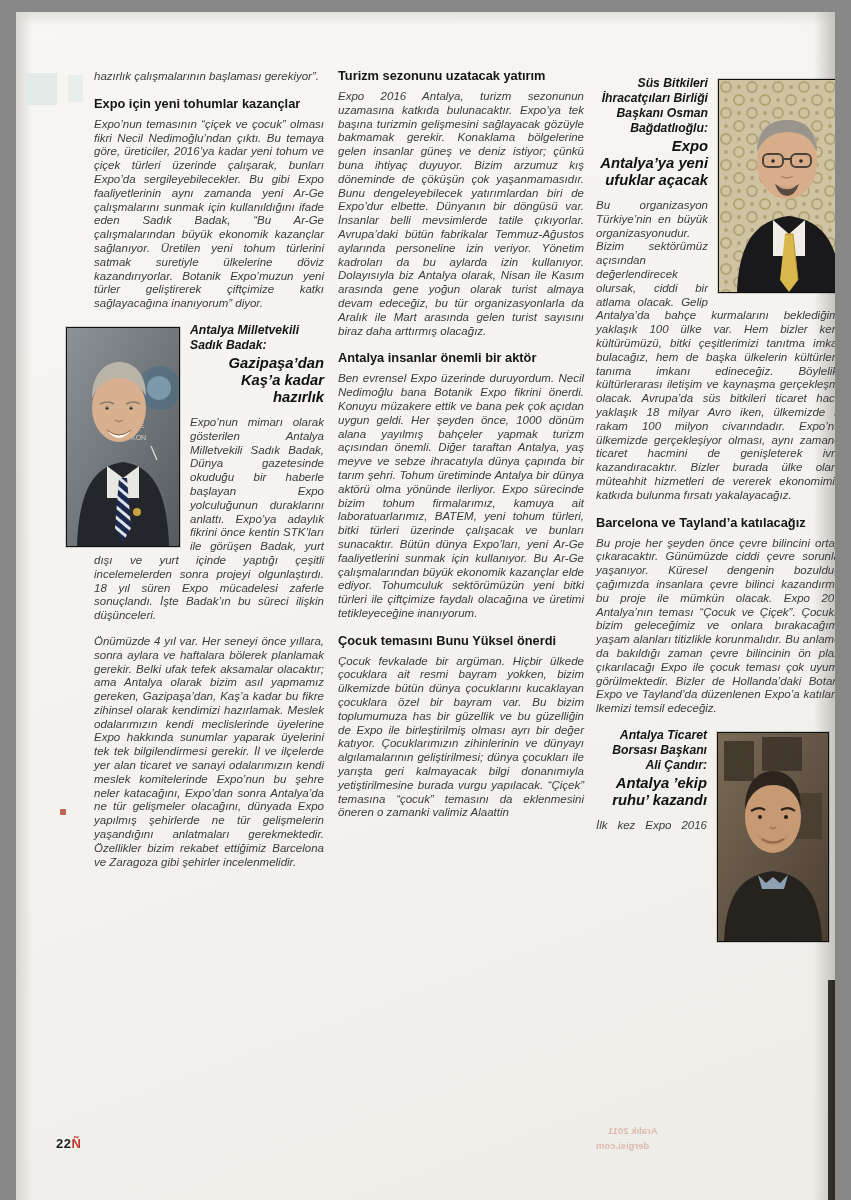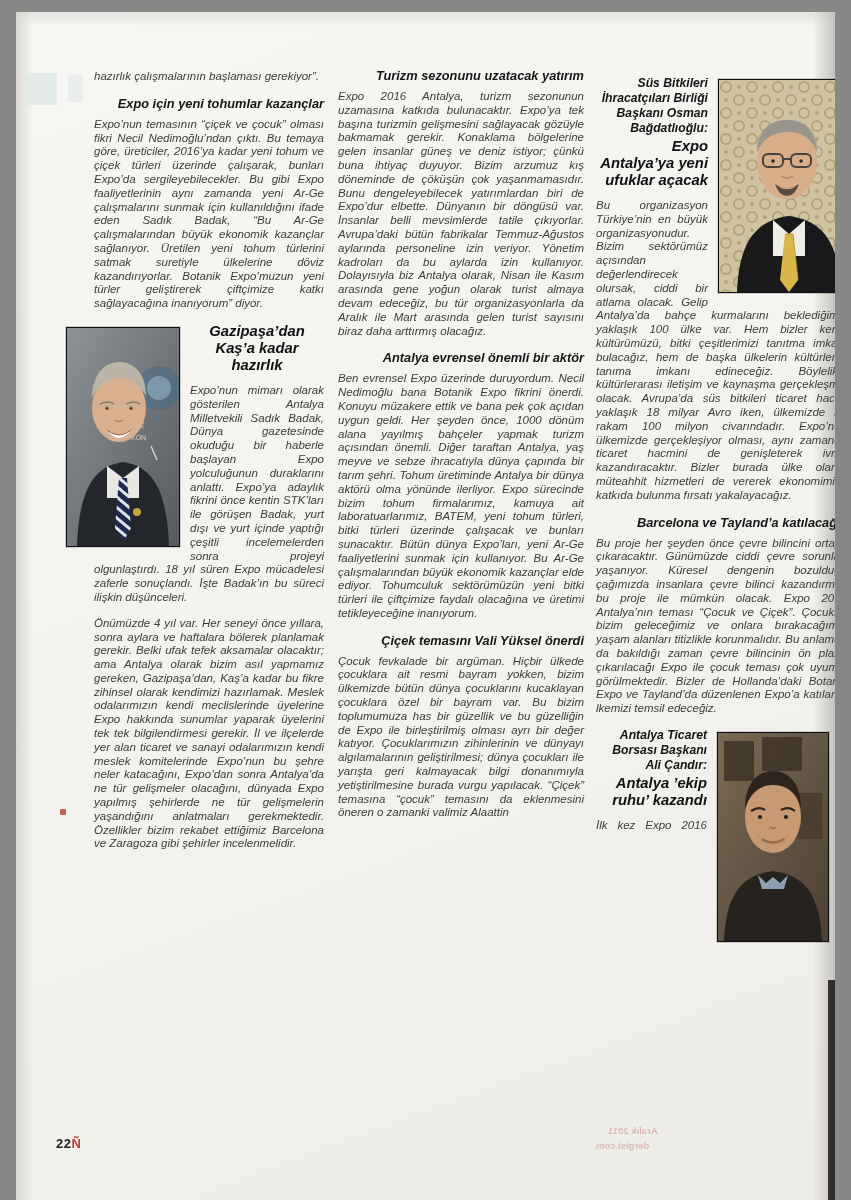--- a/index.html
+++ b/index.html
@@ -33,34 +33,34 @@
   .col-mid{left:322px;top:56px;width:246px;}
   .col-right{left:580px;top:60px;width:251px;}
 
   p.body{
     font-style:italic;
     font-size:11.5px;line-height:13.8px;
     margin:0 0 12px 0;
     color:#3c3c3c;
   }
   h3.head{
-    font-style:italic;font-weight:bold;
+    font-weight:bold;
     font-size:12.8px;line-height:15px;
     margin:0 0 7px 0;color:#161616;
-    text-align:right;
+    text-align:left;
   }
   .cap-title{
     font-style:italic;font-weight:bold;
     font-size:12.2px;line-height:15px;
     margin:4px 0 2px 0;color:#141414;text-align:left;
   }
   .cap-sub{
     font-style:italic;font-weight:bold;
     font-size:14.8px;line-height:17px;
-    margin:2px 0 10px 0;color:#111;text-align:center;
+    margin:2px 0 10px 0;color:#111;text-align:right;
   }
   .ta-right{text-align:right;}
   .justify-last{text-align:justify;text-align-last:justify;}
 
   
   .photo{border:1px solid #101010;box-shadow:0 0 0 1px rgba(0,0,0,.15);overflow:hidden;}
   .photo svg{display:block;}
   .photo-badak{float:left;width:112px;height:218px;margin:4px 10px 4px -28px;}
   .photo-osman{float:right;width:148px;height:212px;margin:3px -21px 6px 10px;}
   .photo-candir{float:right;width:110px;height:208px;margin:4px 18px 6px 10px;}
@@ -116,33 +116,34 @@
           <circle cx="40" cy="80" r="1.8" fill="#3c3228"></circle>
           <circle cx="64" cy="80" r="1.8" fill="#3c3228"></circle>
           <path d="M30 79 h44" stroke="#c8b89b" stroke-width="1" opacity=".8"></path>
           <path d="M48 92 q4 3 8 0" stroke="#a97f5e" stroke-width="1.4" fill="none"></path>
           <path d="M40 102 q12 10 24 0 q-6 8 -12 8 q-6 0 -12 -8 Z" fill="#fdfdfb"></path>
           <path d="M40 102 q12 10 24 0" stroke="#8d5f42" stroke-width="1" fill="none"></path>
           <circle cx="70" cy="184" r="4" fill="#c8a23c"></circle>
           <path d="M84 118 l6 14" stroke="#d8d5cf" stroke-width="1.4"></path>
         </svg>
       </div>
+      <div class="cap-title">Antalya Milletvekili Sadık Badak:</div>
       <div class="cap-sub">Gazipaşa’dan Kaş’a kadar hazırlık</div>
       <p class="body">Expo’nun mimarı olarak gösterilen Antalya Milletvekili Sadık Badak, Dünya gazetesinde okuduğu bir haberle başlayan Expo yolculuğunun duraklarını anlattı. Expo’ya adaylık fikrini önce kentin STK’ları ile görüşen Badak, yurt dışı ve yurt içinde yaptığı çeşitli incelemelerden sonra projeyi olgunlaştırdı. 18 yıl süren Expo mücadelesi zaferle sonuçlandı. İşte Badak’ın bu süreci ilişkin düşünceleri.</p>
     </div>
 
     <p class="body" style="margin-top:2px;">Önümüzde 4 yıl var. Her seneyi önce yıllara, sonra aylara ve haftalara bölerek planlamak gerekir. Belki ufak tefek aksamalar olacaktır; ama Antalya olarak bizim asıl yapmamız gereken, Gazipaşa’dan, Kaş’a kadar bu fikre zihinsel olarak kendimizi hazırlamak. Meslek odalarımızın kendi meclislerinde üyelerine Expo hakkında sunumlar yaparak üyelerini tek tek bilgilendirmesi gerekir. İl ve ilçelerde yer alan ticaret ve sanayi odalarımızın kendi meslek komitelerinde Expo’nun bu şehre neler katacağını, Expo’dan sonra Antalya’da ne tür gelişmeler olacağını, dünyada Expo yapılmış şehirlerde ne tür gelişmelerin yaşandığını anlatmaları gerekmektedir. Özellikler bizim rekabet ettiğimiz Barcelona ve Zaragoza gibi şehirler incelenmelidir.</p>
   </div>
 
   <div class="col col-mid">
     <h3 class="head">Turizm sezonunu uzatacak yatırım</h3>
     <p class="body">Expo 2016 Antalya, turizm sezonunun uzamasına katkıda bulunacaktır. Expo’ya tek başına turizmin gelişmesini sağlayacak gözüyle bakmamak gerekir. Konaklama bölgelerine gelen insanlar güneş ve deniz istiyor; çünkü buna ihtiyaç duyuyor. Bizim arzumuz kış döneminde de çöküşün çok yaşanmamasıdır. Bunu dengeleyebilecek yatırımlardan biri de Expo’dur elbette. Dünyanın bir döngüsü var. İnsanlar belli mevsimlerde tatile çıkıyorlar. Avrupa’daki bütün fabrikalar Temmuz-Ağustos aylarında personeline izin veriyor. Yönetim kadroları da bu aylarda izin kullanıyor. Dolayısıyla biz Antalya olarak, Nisan ile Kasım arasında gene yoğun olarak turist almaya devam edeceğiz, bu tür organizasyonlarla da Aralık ile Mart arasında gelen turist sayısını biraz daha arttırmış olacağız.</p>
-    <h3 class="head">Antalya evrensel önemli bir aktör</h3>
+    <h3 class="head">Antalya insanlar önemli bir aktör</h3>
     <p class="body">Ben evrensel Expo üzerinde duruyordum. Necil Nedimoğlu bana Botanik Expo fikrini önerdi. Konuyu müzakere ettik ve bana pek çok açıdan uygun geldi. Her şeyden önce, 1000 dönüm alana yayılmış bahçeler yapmak turizm açısından önemli. Diğer taraftan Antalya, yaş meyve ve sebze ihracatıyla dünya çapında bir tarım şehri. Tohum üretiminde Antalya bir dünya aktörü olma yönünde ilerliyor. Expo sürecinde bizim tohum firmalarımız, kamuya ait laboratuarlarımız, BATEM, yeni tohum türleri, bitki türleri üzerinde çalışacak ve bunları sunacaktır. Bütün dünya Expo’ları, yeni Ar-Ge faaliyetlerini sunmak için kullanıyor. Bu Ar-Ge çalışmalarından büyük ekonomik kazançlar elde ediyor. Tohumculuk sektörümüzün yeni bitki türleri ile çiftçimize faydalı olacağına ve üretimi tetikleyeceğine inanıyorum.</p>
-    <h3 class="head">Çiçek temasını Vali Yüksel önerdi</h3>
+    <h3 class="head">Çocuk temasını Bunu Yüksel önerdi</h3>
     <p class="body">Çocuk fevkalade bir argüman. Hiçbir ülkede çocuklara ait resmi bayram yokken, bizim ülkemizde bütün dünya çocuklarını kucaklayan çocuklara özel bir bayram var. Bu bizim toplumumuza has bir güzellik ve bu güzelliğin de Expo ile birleştirilmiş olması ayrı bir değer katıyor. Çocuklarımızın zihinlerinin ve dünyayı algılamalarının geliştirilmesi; dünya çocukları ile yarışta geri kalmayacak bilgi donanımıyla yetiştirilmesine burada vurgu yapılacak. “Çiçek” temasına “çocuk” temasını da eklenmesini öneren o zamanki valimiz Alaattin</p>
   </div>
 
   <div class="col col-right">
 
     <div>
       <div class="photo photo-osman">
         <svg width="148" height="212" viewBox="0 0 148 212" xmlns="http://www.w3.org/2000/svg">
           <defs>
             <pattern id="damask" width="26" height="26" patternUnits="userSpaceOnUse">

